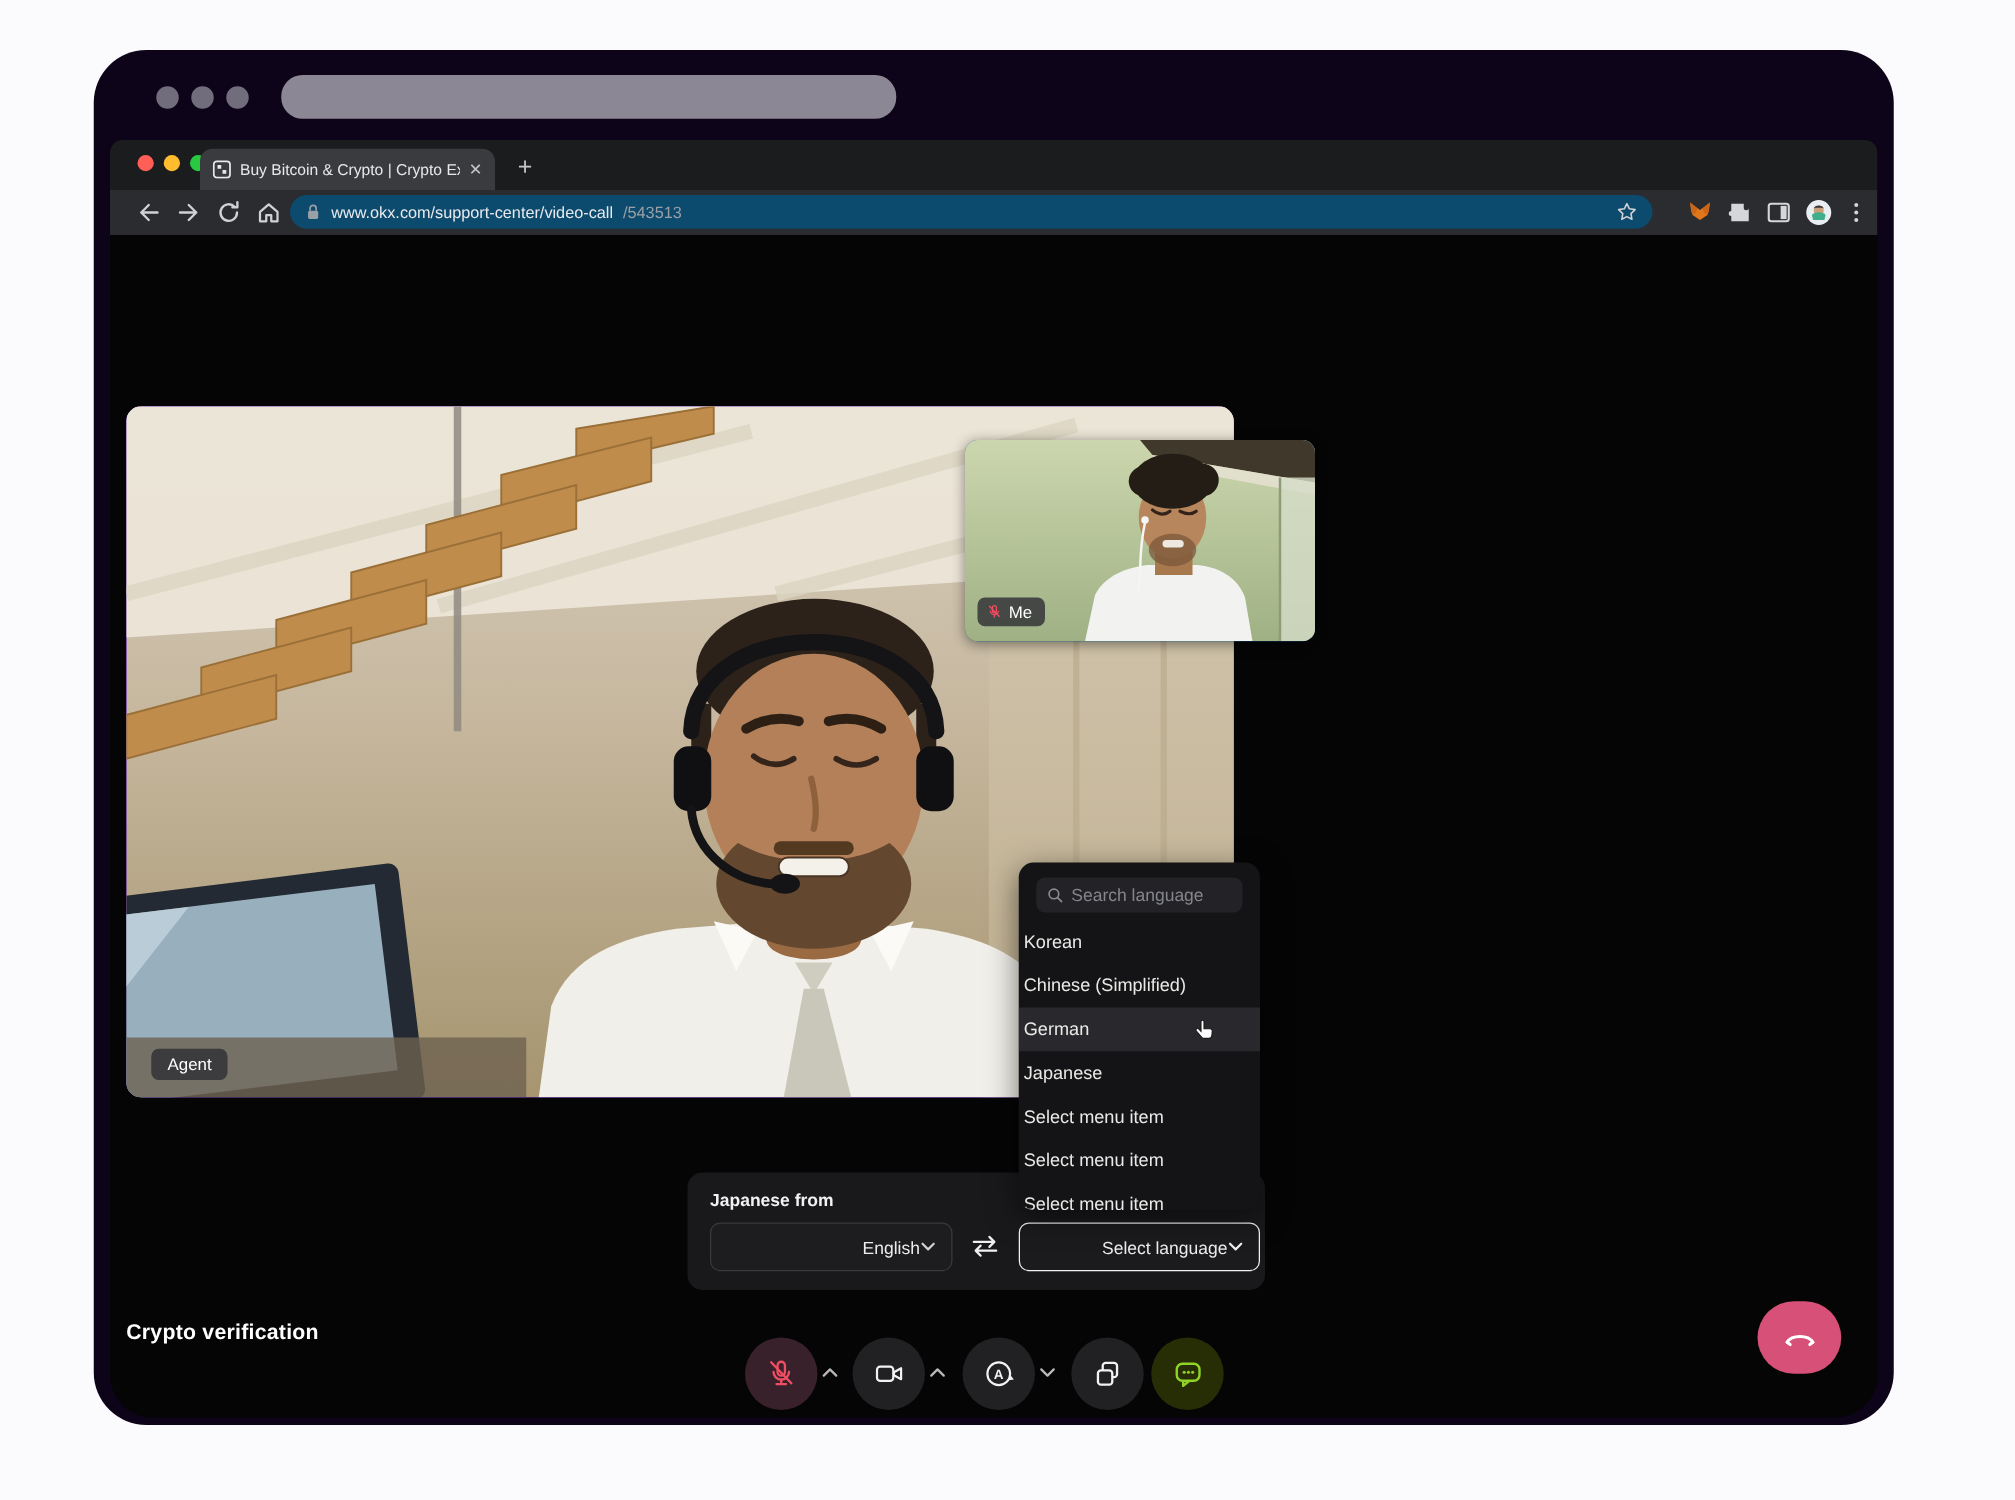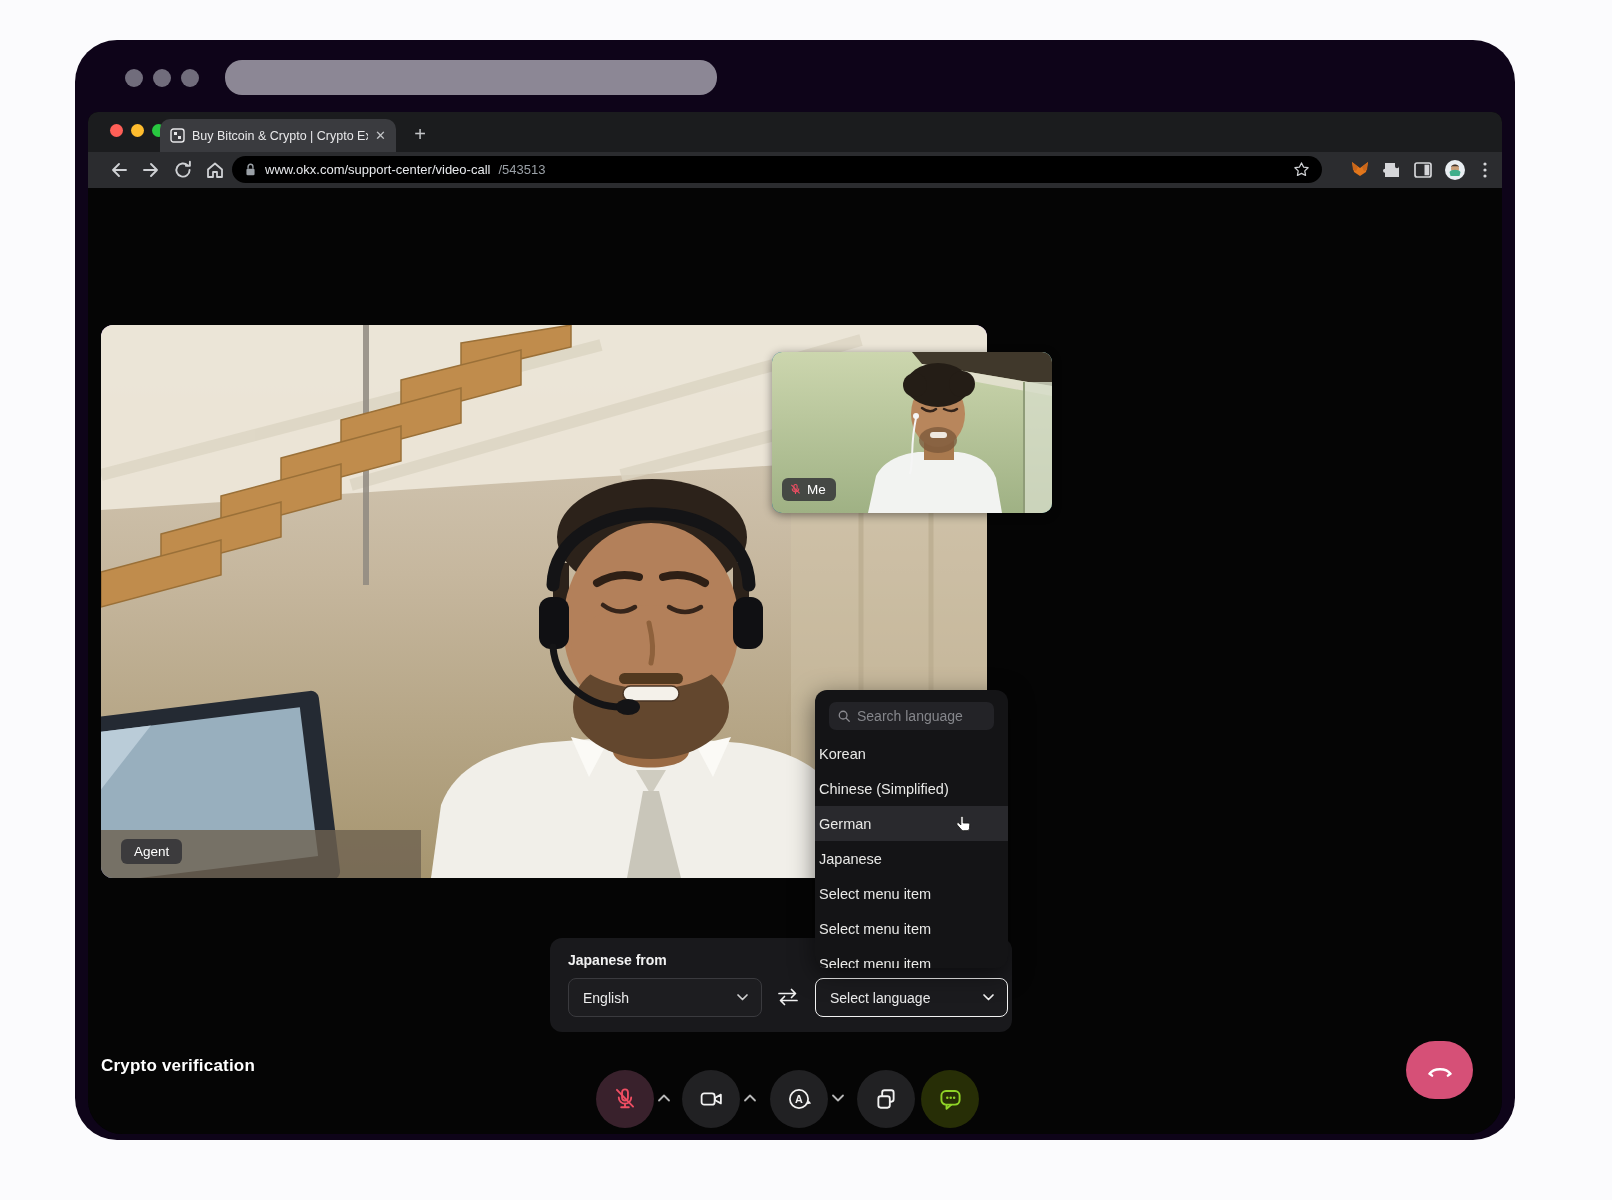--- a/index.html
+++ b/index.html
@@ -20,21 +20,21 @@
   .tl { position:absolute; top:12px; width:13px; height:13px; border-radius:50%; }
   .tab { position:absolute; left:72px; top:7px; width:236px; height:33px; background:#3a3b3f;
          border-radius:10px 10px 0 0; display:flex; align-items:center; padding:0 10px; gap:7px; }
   .tab-title { color:#e8e8ea; font-size:12.5px; white-space:nowrap; overflow:hidden; flex:1; }
   .tab-close { color:#c3c5c8; font-size:13px; cursor:default; }
   .newtab { position:absolute; left:318px; top:8px; color:#c3c5c8; font-size:20px; width:28px; height:28px;
             display:flex; align-items:center; justify-content:center; }
   .toolbar { position:absolute; left:0; top:40px; width:100%; height:36px; background:#2b2c2f;
              display:block; }
   .nav-ic { position:absolute; top:7px; width:22px; height:22px; }
-  .urlbar { position:absolute; left:144px; top:4px; width:1090px; height:27px; background:#000000;
+  .urlbar { position:absolute; left:144px; top:4px; width:1090px; height:27px; background:#0c4a6e;
             border-radius:14px; display:flex; align-items:center; padding:0 12px; gap:8px; }
   .url-main { color:#e8eaed; font-size:13px; white-space:nowrap; }
   .url-id { color:#9aa0a6; font-size:13px; white-space:nowrap; }
   .url-spacer { flex:1; }
   .ext-ic { position:absolute; top:7px; width:22px; height:22px; }
 
   
   .content { position:absolute; left:0; top:76px; width:1414px; height:946px; background:#050505;
              border-radius:0 0 34px 34px; overflow:hidden; }
 
@@ -57,21 +57,21 @@
                 border:none; outline:none; border-radius:10px; padding:0 16px; font-size:15px; color:#333;
                 font-family:"Liberation Sans", sans-serif; }
   .chat-input::placeholder { color:#bdbdbd; }
 
   
   .translate-panel { position:absolute; left:462px; top:750px; width:462px; height:94px; background:#19191c;
                      border-radius:12px; z-index:10; }
   .tr-label { position:absolute; left:18px; top:14px; color:#f2f2f2; font-size:14px; font-weight:700; }
   .select { position:absolute; top:40px; height:39px; border-radius:8px; display:flex; align-items:center;
             padding:0 12px 0 14px; background:#1d1d20; border:1px solid #3a3a3e; color:#ececec; font-size:14px; }
-  .select .sv { flex:1; }
+  .select .sv { flex:1;text-align:right; }
   .sel-from { left:18px; width:194px; }
   .sel-to { left:265px; width:193px; background:#1b1b1e; border:1.5px solid #f2f2f2; }
   .swap { position:absolute; left:225px; top:50px; width:26px; height:18px; }
 
   
   .dropdown { position:absolute; left:727px; top:502px; width:193px; height:278px; background:#141416;
               border-radius:12px; z-index:30; overflow:hidden; box-shadow:0 6px 24px rgba(0,0,0,.5); }
   .dd-search { position:absolute; left:14px; top:12px; width:165px; height:28px; background:#232327;
                border-radius:7px; display:flex; align-items:center; padding:0 8px; gap:6px; }
   .dd-search input { border:none; outline:none; background:transparent; width:120px; font-size:14px; color:#ddd;

